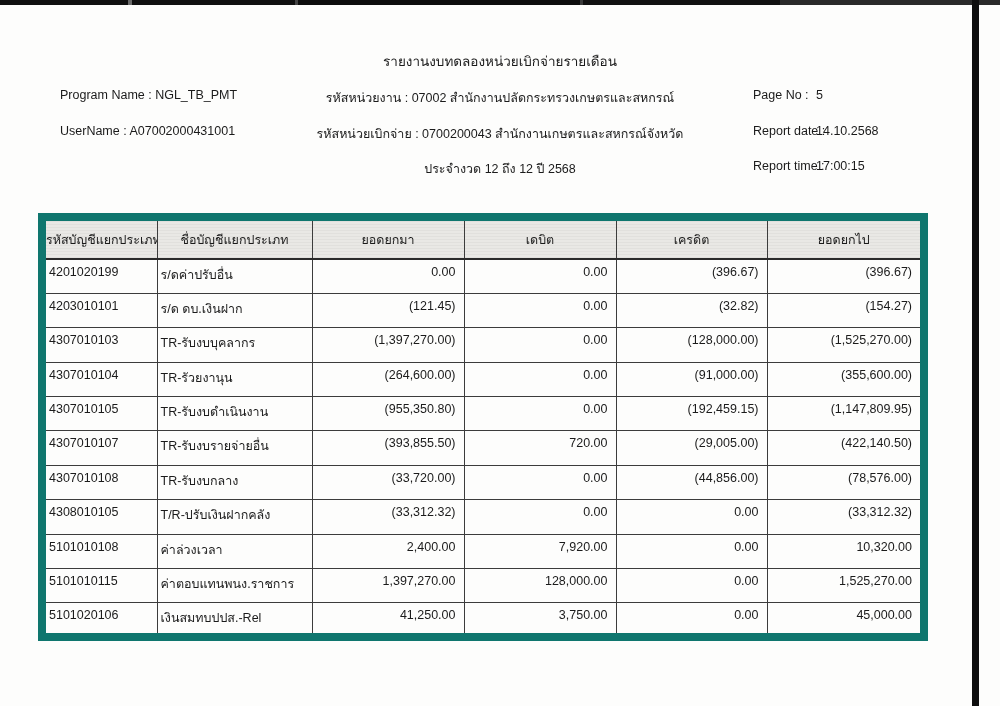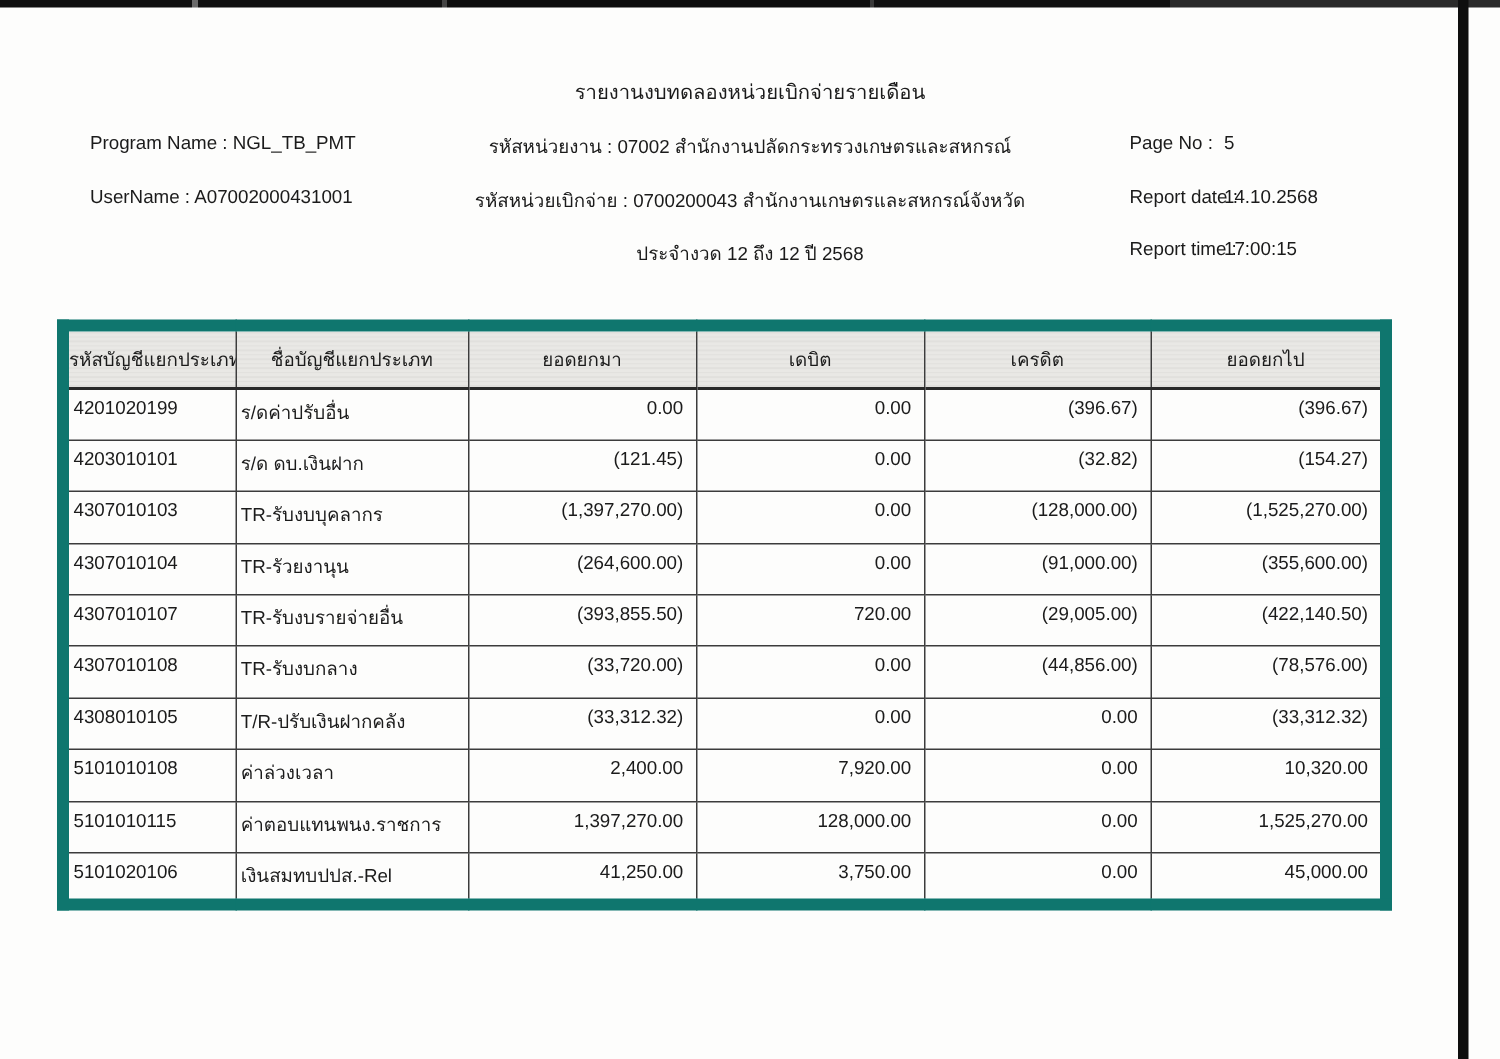--- a/index.html
+++ b/index.html
@@ -128,20 +128,28 @@
       </tr>
       <tr>
         <td class="col0 c-left">4307010104</td>
         <td class="col1 c-left">TR-รัวยงานุน</td>
         <td class="col2 c-right">(264,600.00)</td>
         <td class="col3 c-right">0.00</td>
         <td class="col4 c-right">(91,000.00)</td>
         <td class="col5 c-right">(355,600.00)</td>
       </tr>
       <tr>
+        <td class="col0 c-left">4307010105</td>
+        <td class="col1 c-left">TR-รับงบดำเนินงาน</td>
+        <td class="col2 c-right">(955,350.80)</td>
+        <td class="col3 c-right">0.00</td>
+        <td class="col4 c-right">(192,459.15)</td>
+        <td class="col5 c-right">(1,147,809.95)</td>
+      </tr>
+      <tr>
         <td class="col0 c-left">4307010107</td>
         <td class="col1 c-left">TR-รับงบรายจ่ายอื่น</td>
         <td class="col2 c-right">(393,855.50)</td>
         <td class="col3 c-right">720.00</td>
         <td class="col4 c-right">(29,005.00)</td>
         <td class="col5 c-right">(422,140.50)</td>
       </tr>
       <tr>
         <td class="col0 c-left">4307010108</td>
         <td class="col1 c-left">TR-รับงบกลาง</td>

